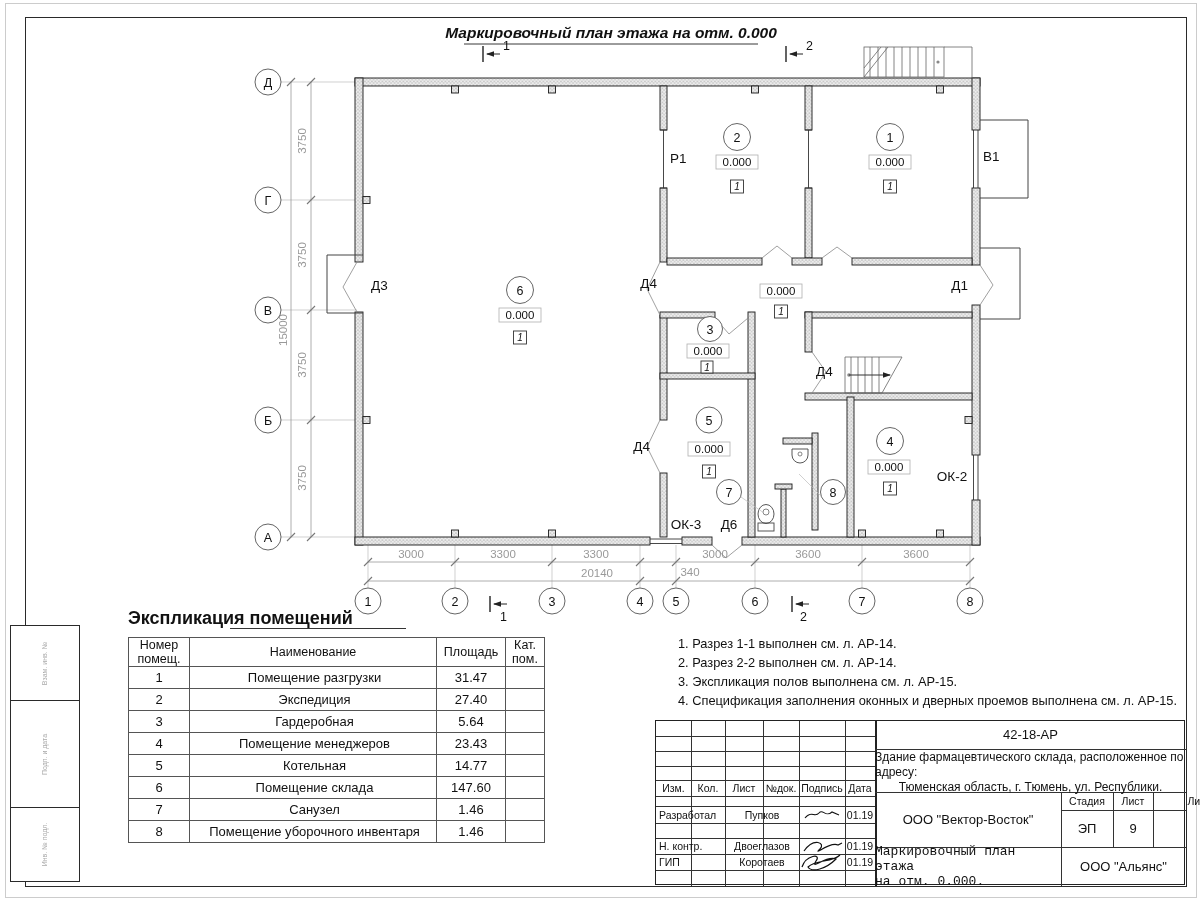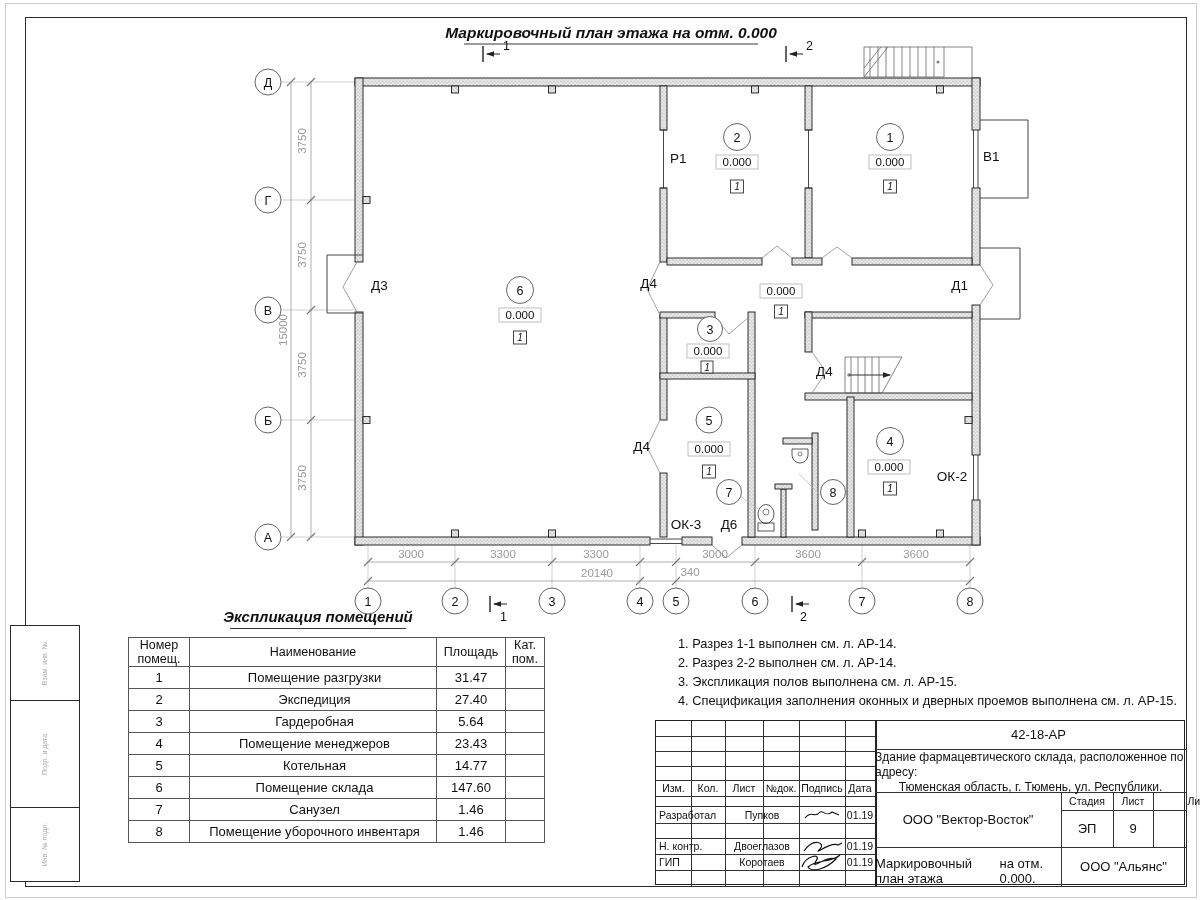--- a/index.html
+++ b/index.html
@@ -24,22 +24,22 @@
   .bub{fill:#fff;stroke:#555;stroke-width:0.9;}
   .bubt{fill:#111;font-size:12.5px;text-anchor:middle;}
   .lab{fill:#111;font-size:13.5px;}
   .lvlbox{fill:#fff;stroke:#b0b0b0;stroke-width:0.8;}
   .lvlt{fill:#111;font-size:11.5px;text-anchor:middle;}
   .flbox{fill:#fff;stroke:#333;stroke-width:0.9;}
   .flt{fill:#111;font-size:10px;font-style:italic;text-anchor:middle;}
   .ptitle{fill:#111;font-size:15.5px;font-weight:bold;font-style:italic;text-anchor:middle;}
   .sect{fill:#111;font-size:12.5px;}
   
-  .expl-title{left:128px;top:608px;width:380px;text-align:center;font-size:15px;
-              font-weight:bold;font-style:italic;}
+  .expl-title{left:128px;top:608px;width:380px;text-align:left;font-size:18px;
+              font-weight:bold;}
   .expl-underline{left:230px;top:628px;width:176px;height:1px;background:#333;}
   table.expl{position:absolute;left:128px;top:637px;border-collapse:collapse;
              font-size:13px;background:#fff;}
   table.expl th,table.expl td{border:1px solid #555;padding:0 4px;height:21px;}
   table.expl th{font-weight:normal;font-size:12.5px;}
   table.expl{border:1.5px solid #222;}
   .c{text-align:center;} .l{text-align:center;padding-left:7px !important;} .r{text-align:right;padding-right:8px !important;}
   
   .notes{left:678px;top:634px;width:500px;font-size:12.8px;line-height:19px;}
   
@@ -499,31 +499,31 @@
     <div class="tb-cell" style="left:189px;top:133px;width:30px;height:16px;">01.19</div>
 
     <svg style="left:143px;top:85px;" width="46" height="17">
       <path d="M6,12 C12,4 16,12 20,7 C24,2 26,12 33,6 L40,9" fill="none" stroke="#111" stroke-width="1.1"></path>
     </svg>
     <svg style="left:140px;top:112px;" width="52" height="42">
       <path d="M8,18 C18,4 30,10 24,16 C16,24 34,8 42,12 L46,10" fill="none" stroke="#111" stroke-width="1.2"></path>
       <path d="M6,34 C10,22 26,20 20,28 C14,38 30,22 40,26 C30,36 16,40 12,34 C20,26 36,30 44,22" fill="none" stroke="#111" stroke-width="1.2"></path>
     </svg>
 
-    <div class="tb-cell tb-big" style="left:219px;top:0;width:311px;height:28px;margin-left:8px;">42-18-АР</div>
+    <div class="tb-cell tb-big" style="left:219px;top:0;width:311px;height:28px;">42-18-АР</div>
     <div class="abs" style="left:219px;top:31px;width:311px;height:40px;display:flex;flex-direction:column;align-items:center;justify-content:center;">
       <div class="tb-med">Здание фармацевтического склада, расположенное по адресу:</div>
       <div class="tb-med">Тюменская область, г. Тюмень, ул. Республики.</div>
     </div>
     <div class="tb-cell tb-big" style="left:219px;top:71px;width:186px;height:55px;">ООО "Вектор-Восток"</div>
     <div class="tb-cell" style="left:405px;top:71px;width:52px;height:18px;">Стадия</div>
     <div class="tb-cell" style="left:457px;top:71px;width:40px;height:18px;">Лист</div>
     <div class="tb-cell" style="left:497px;top:71px;width:33px;height:18px;padding-left:35px;">Листов</div>
     <div class="tb-cell tb-big" style="left:405px;top:89px;width:52px;height:37px;">ЭП</div>
     <div class="tb-cell tb-big" style="left:457px;top:89px;width:40px;height:37px;">9</div>
-    <div class="abs" style="left:219px;top:126px;width:186px;height:39px;display:flex;align-items:flex-end;justify-content:center;">
+    <div class="abs" style="left:219px;top:126px;width:186px;height:39px;display:flex;flex-direction:column;align-items:flex-start;justify-content:center;font-family:Liberation Mono, monospace;">
       <div class="tb-big">Маркировочный план этажа</div>
       <div class="tb-big">на отм. 0.000.</div>
     </div>
     <div class="tb-cell tb-big" style="left:405px;top:126px;width:125px;height:39px;">ООО "Альянс"</div>
   </div>
 
 </div>
 
 </body></html>

